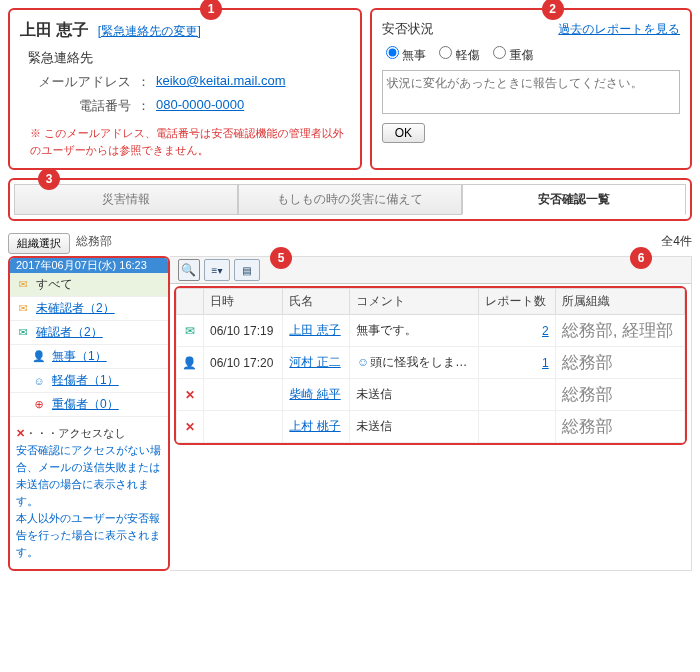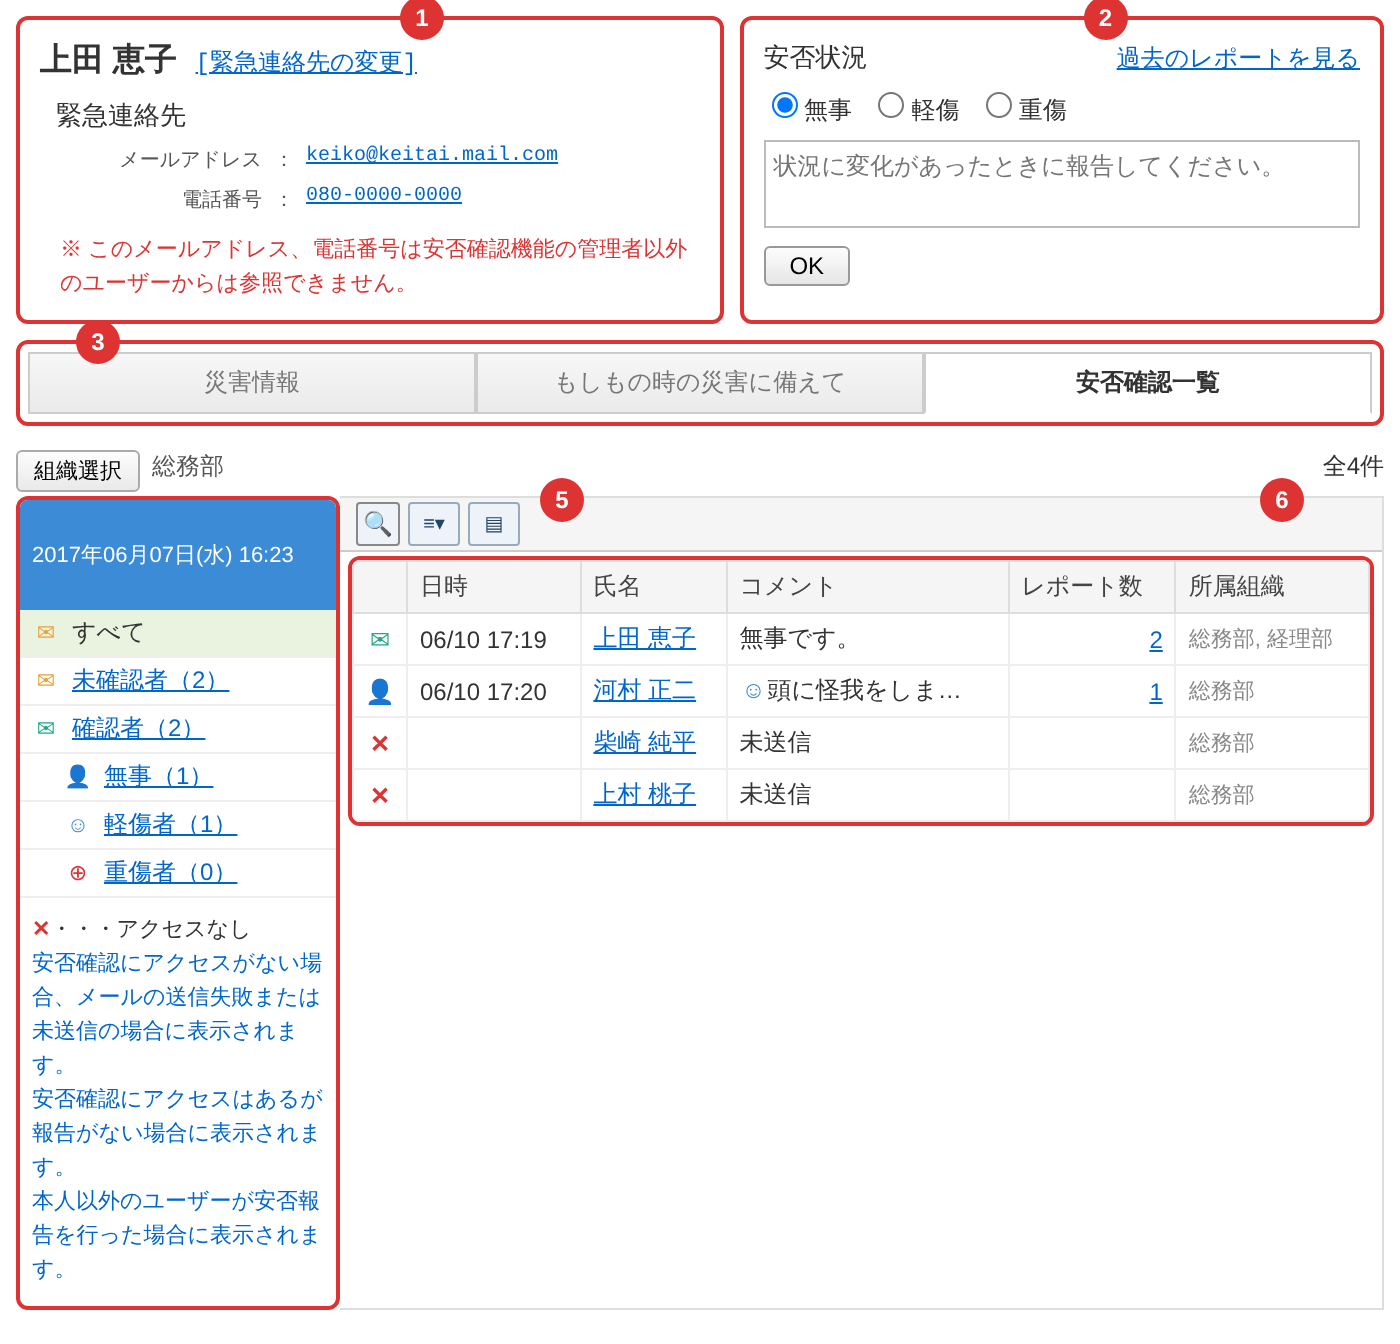--- a/index.html
+++ b/index.html
@@ -8,42 +8,42 @@
 .panel { border: 2px solid #d33; border-radius: 6px; background: #fff; padding: 10px; flex: 1; position: relative; }
 .panel-left { flex: 1.05; }
 .panel-right { flex: 0.95; }
 .badge { position: absolute; top: -12px; width: 22px; height: 22px; border-radius: 11px; background: #d33; color: #fff; font-weight: bold; display: flex; align-items: center; justify-content: center; font-size: 12px; }
 .badge-1 { left: 190px; }
 .badge-2 { left: 170px; }
 .badge-3 { left: 28px; }
 .badge-5 { left: 100px; }
 .badge-6 { left: 460px; }
 .user-name { font-size: 16px; font-weight: bold; display: inline-block; margin-right: 6px; }
-.link { color: #06c; text-decoration: underline; cursor: pointer; font-family: Liberation Mono, monospace; }
+.link { color: #06c; text-decoration: underline; cursor: pointer; }
 .sub-title { font-size: 13px; margin: 8px 0 6px 8px; }
-.field-row { display: flex; margin: 6px 0 6px 16px; font-size: 10px; }
+.field-row { display: flex; margin: 6px 0 6px 16px; font-size: 13px; }
 .field-label { width: 95px; text-align: right; color: #555; }
 .field-sep { margin: 0 6px; color: #555; }
 .note { color: #d33; font-size: 11px; margin: 10px 2px 0 10px; line-height: 1.5; }
 .panel-header { display: flex; justify-content: space-between; align-items: center; margin-bottom: 8px; }
 .status-title { font-size: 13px; }
 .radio-row { margin: 4px 0 6px 4px; }
 .radio-row label { margin-right: 10px; font-size: 12px; }
 textarea.status-text { width: 100%; height: 44px; border: 1px solid #bbb; padding: 4px; font-size: 12px; color: #888; resize: none; }
 .ok-btn { margin-top: 6px; border: 1px solid #999; background: linear-gradient(#fdfdfd,#e6e6e6); padding: 2px 12px; border-radius: 3px; font-size: 12px; cursor: pointer; }
 .tabs-wrap { border: 2px solid #d33; border-radius: 6px; margin: 0 8px; padding: 4px; position: relative; display: flex; }
 .tab { flex: 1; text-align: center; padding: 6px 0; font-size: 12px; color: #777; background: linear-gradient(#f7f7f7,#eaeaea); border: 1px solid #ccc; cursor: pointer; }
 .tab.active { background: #fff; color: #333; font-weight: bold; border-bottom: 1px solid #fff; }
 .sub-bar { display: flex; align-items: flex-start; margin: 12px 8px 0 8px; }
 .org-btn { border: 1px solid #aaa; background: linear-gradient(#fdfdfd,#e9e9e9); padding: 2px 8px; border-radius: 3px; font-size: 11px; cursor: pointer; }
 .org-name { margin-left: 6px; font-size: 12px; color: #555; }
 .count-right { margin-left: auto; font-size: 12px; color: #333; }
 .main-flex { display: flex; margin: 2px 8px 0 8px; }
 .sidebar { width: 162px; border: 2px solid #d33; border-radius: 6px; overflow: hidden; font-size: 12px; position: relative; }
-.sidebar-top { background: #3b8bd6; color: #fff; padding: 20px 6px; font-size: 11px; }
+.sidebar-top { background: #3b8bd6; color: #fff; padding: 0 6px; font-size: 11px; }
 .side-list { padding: 0; }
 .side-item { display: flex; align-items: center; padding: 3px 6px; border-bottom: 1px solid #eee; cursor: pointer; }
 .side-item.selected { background: #eaf3e0; }
 .side-icon { width: 14px; height: 14px; margin-right: 6px; display: inline-flex; align-items: center; justify-content: center; font-size: 11px; }
 .side-sub { padding-left: 22px; }
 .side-label { color: #06c; text-decoration: underline; }
 .side-label.black { color: #333; text-decoration: none; }
 .legend { padding: 8px 6px; font-size: 11px; line-height: 1.55; }
 .legend .lg-head { color: #333; }
 .legend .lg-body { color: #06c; }
@@ -56,21 +56,21 @@
 table.grid { width: 100%; border-collapse: collapse; font-size: 12px; }
 table.grid th { background: #f5f5f5; border: 1px solid #ddd; padding: 4px 6px; text-align: left; font-weight: normal; color: #444; }
 table.grid td { border: 1px solid #eee; padding: 4px 6px; vertical-align: middle; }
 .ico { width: 14px; display: inline-flex; justify-content: center; font-size: 12px; }
 .ico-mail { color: #e8a33a; }
 .ico-ok { color: #2a8; }
 .ico-person { color: #e67e22; }
 .ico-x { color: #d33; font-weight: bold; }
 .ico-face { color: #3b8bd6; }
 .cell-link { color: #06c; text-decoration: underline; cursor: pointer; }
-.muted { color: #888; font-size: 11px; }
+.muted { color: #888; font-size: 17px; }
 .icon-red-plus { color: #d33; }
 </style>
 </head>
 <body>
 
 <div class="row">
   <div class="panel panel-left">
     <div class="badge badge-1">1</div>
     <span class="user-name">上田 恵子</span>
     <span class="link">[緊急連絡先の変更]</span>
@@ -142,21 +142,20 @@
         <span class="side-label">軽傷者（1）</span>
       </div>
       <div class="side-item side-sub">
         <span class="side-icon icon-red-plus">⊕</span>
         <span class="side-label">重傷者（0）</span>
       </div>
     </div>
     <div class="legend">
       <div><span class="ico-x">✕</span><span class="lg-head">・・・アクセスなし</span></div>
       <div class="lg-body">安否確認にアクセスがない場合、メールの送信失敗または未送信の場合に表示されます。</div>
-      <div class="lg-body">安否確認にアクセスはあるが報告がない場合に表示されます。</div>
       <div class="lg-body">本人以外のユーザーが安否報告を行った場合に表示されます。</div>
     </div>
 
   </div>
 
   <div class="content">
     <div class="search-row">
       <div class="badge badge-5" style="top:-10px;">5</div>
       <div class="badge badge-6" style="top:-10px;">6</div>
       <div class="search-btn">

